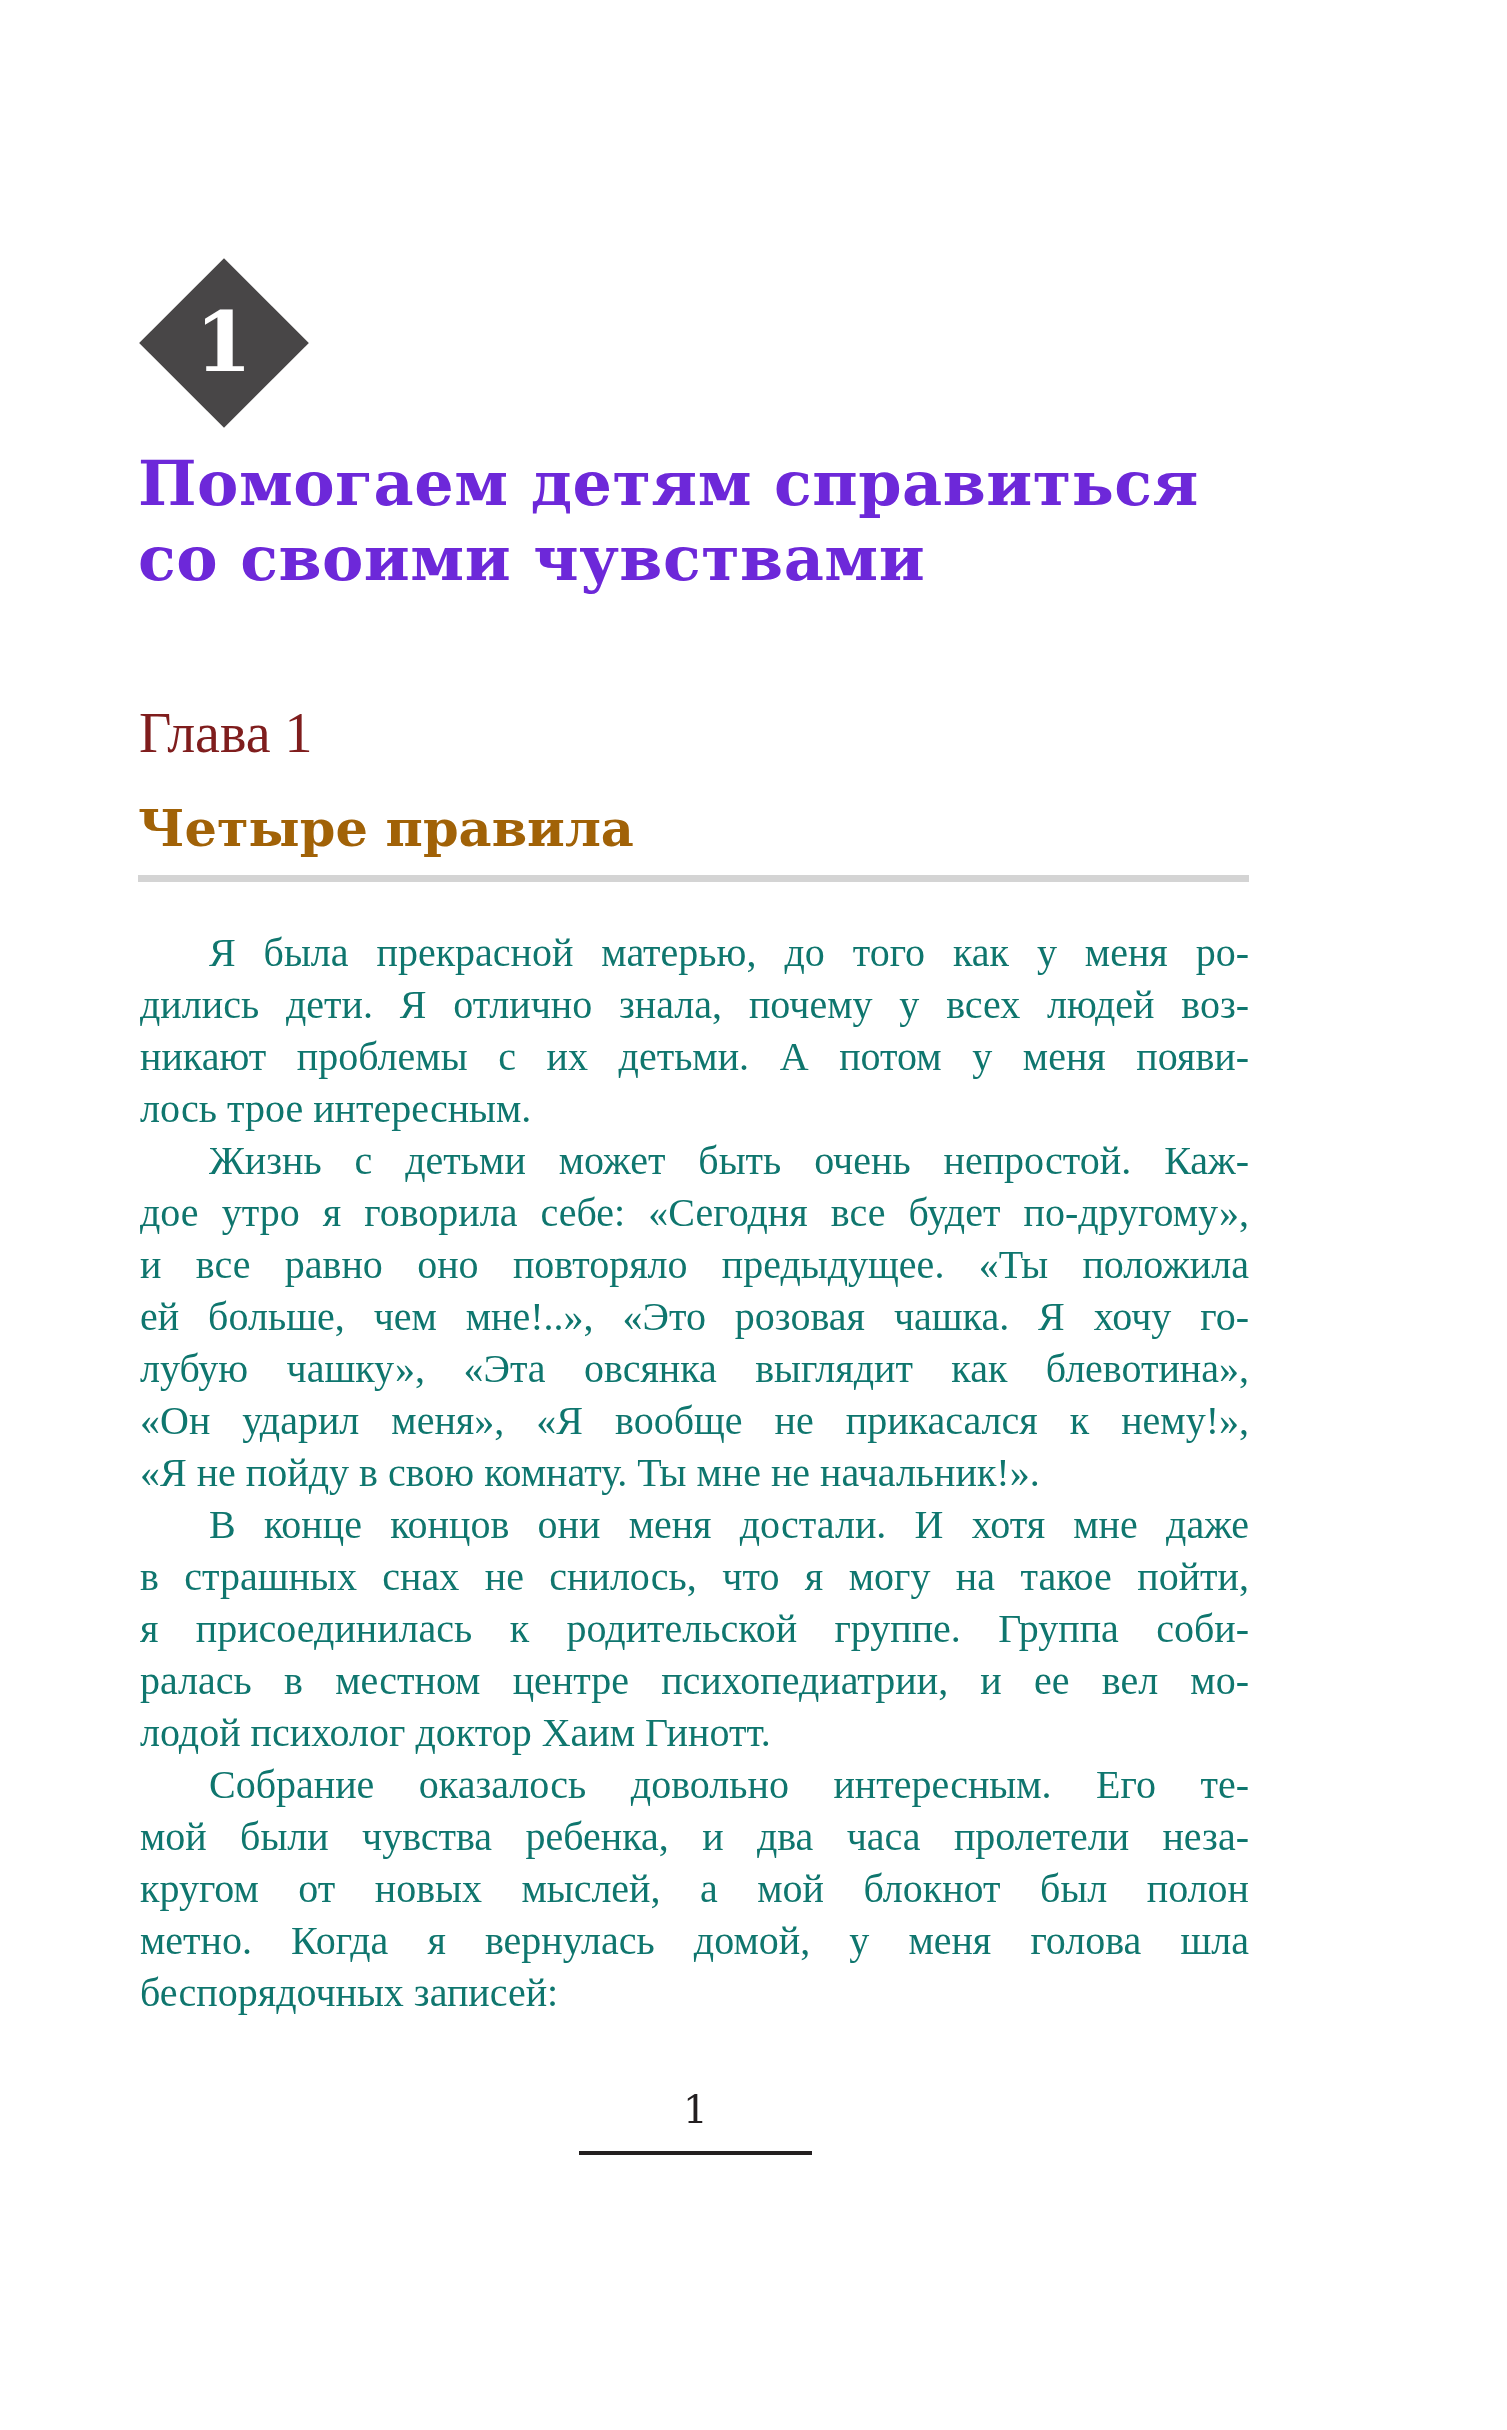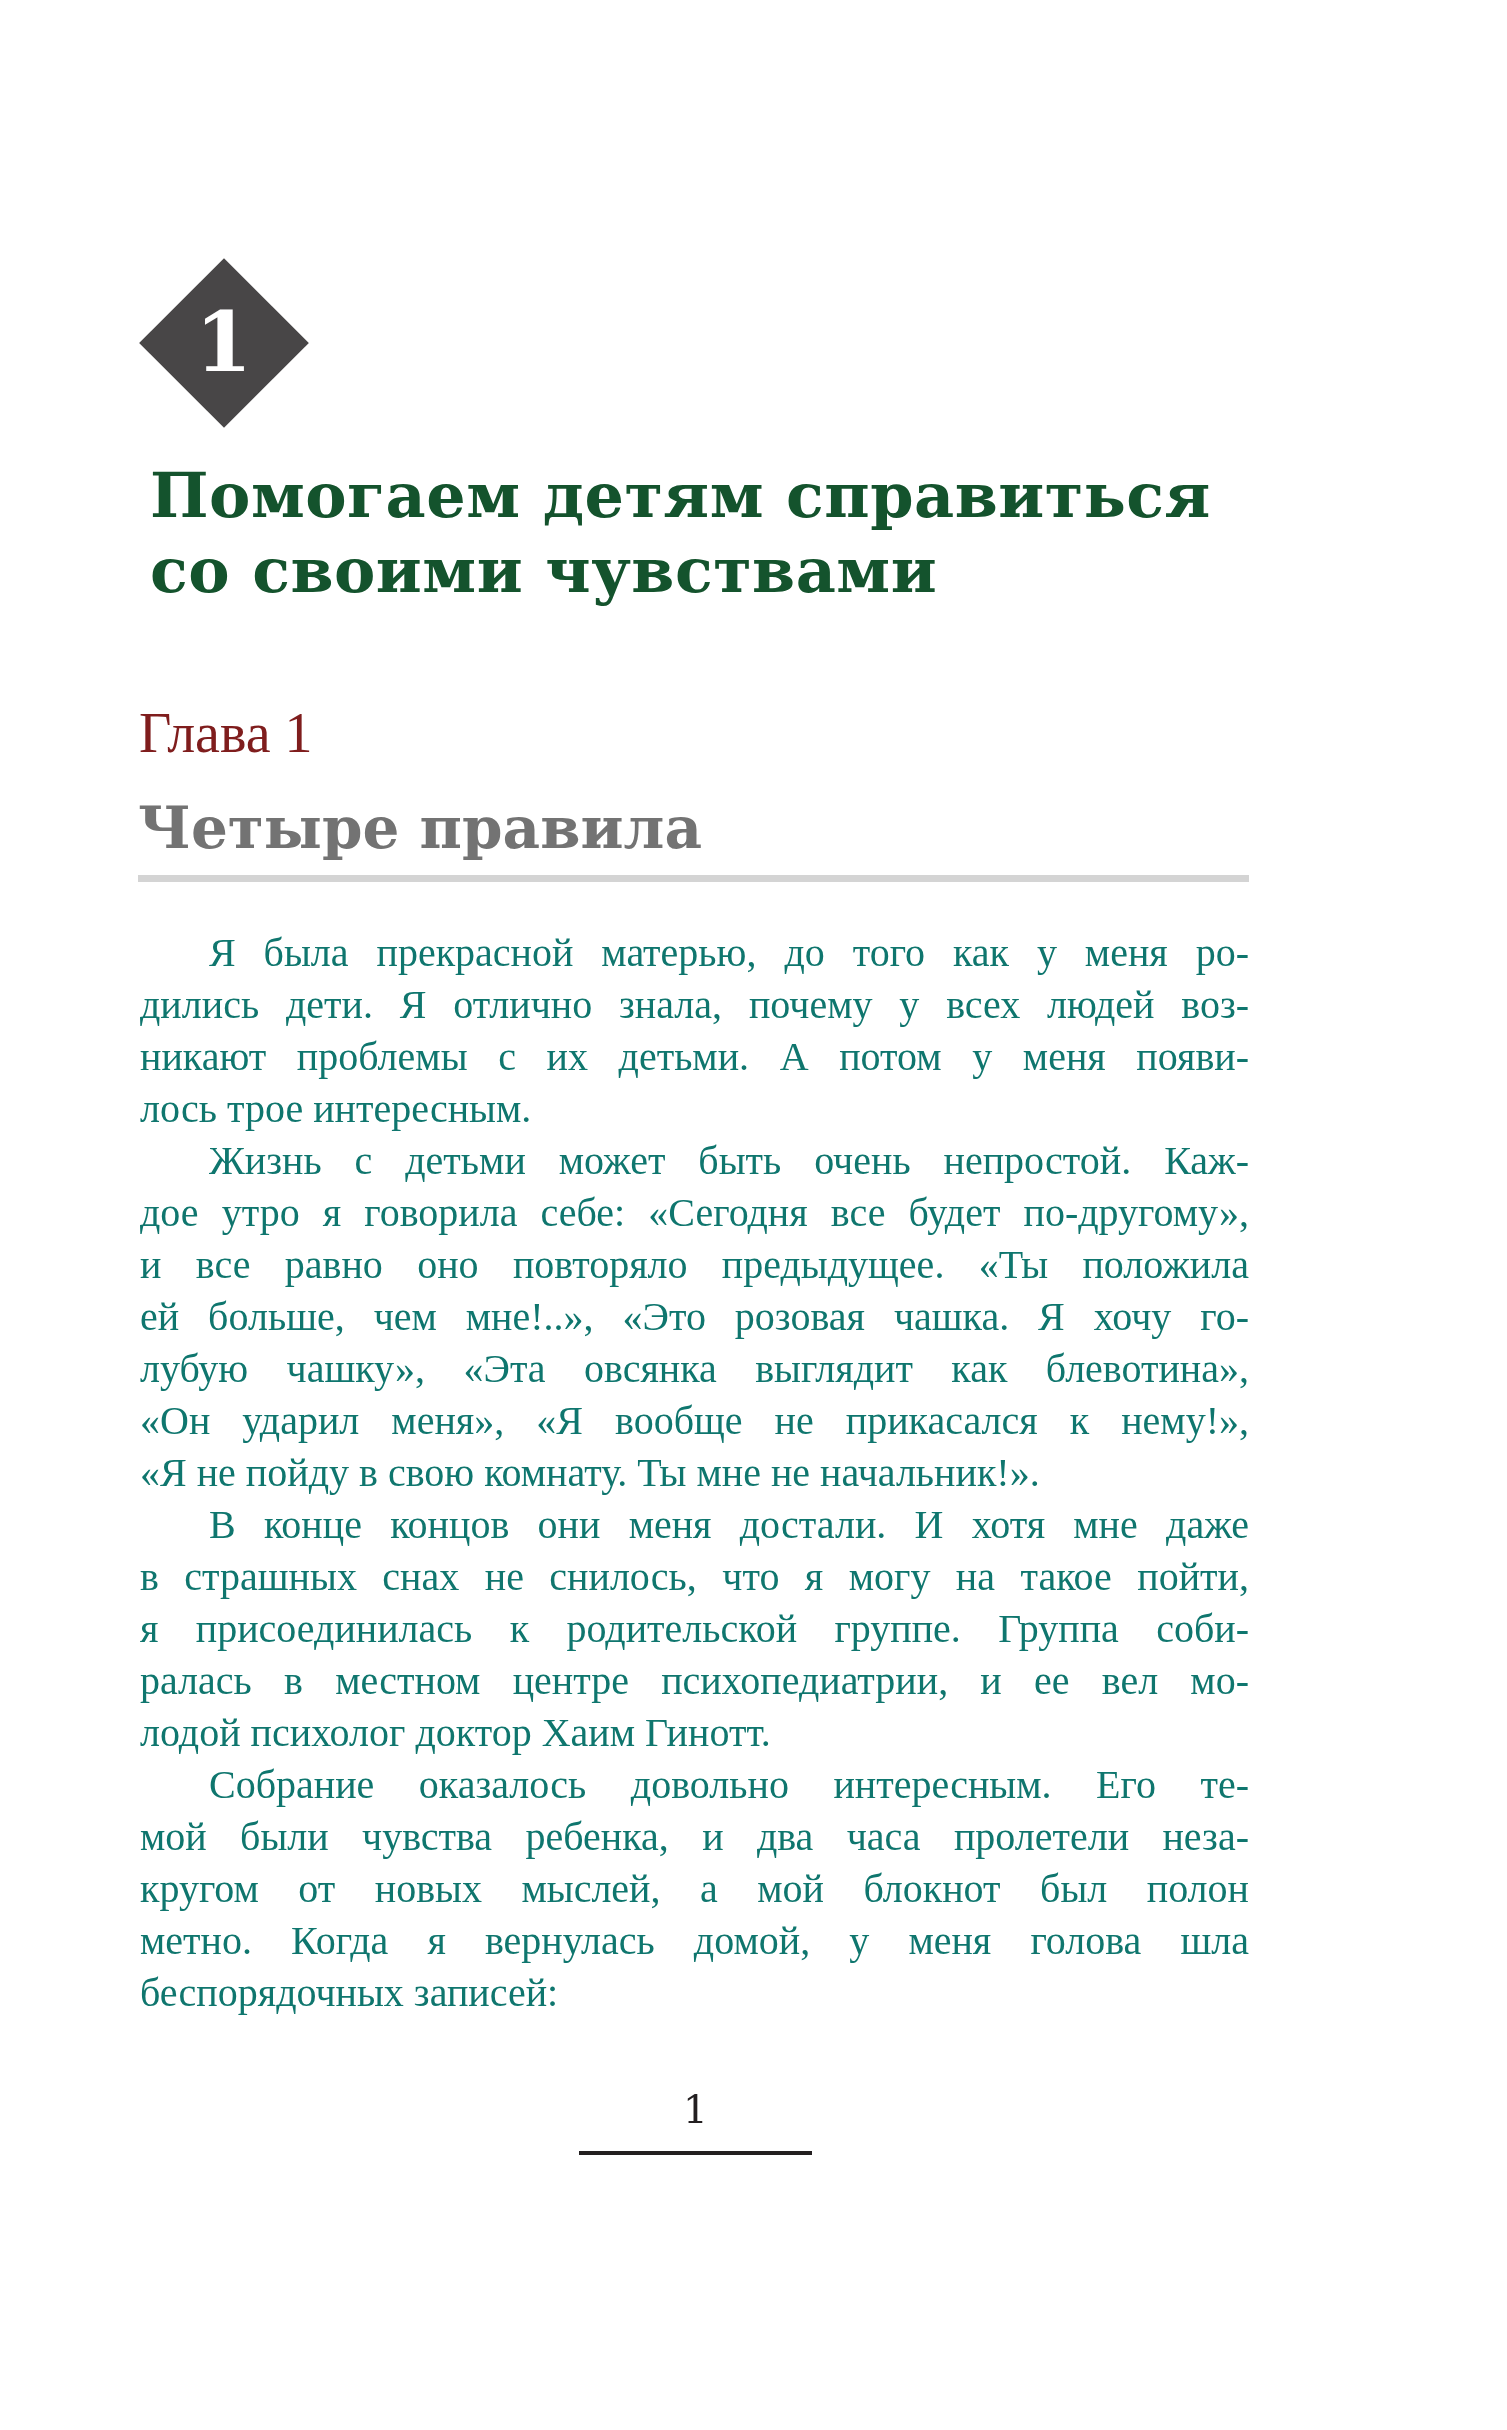--- a/index.html
+++ b/index.html
@@ -52,27 +52,27 @@
       font-weight: bold;
       font-size: 82px;
     }
 
     
     .part-title {
       position: absolute;
       left: 138px;
       top: 446px;
       width: 1176px;
-      margin: 12px;
+      margin: 0;
       font-family: "DejaVu Serif", serif;
       font-weight: bold;
       font-size: 62px;
       line-height: 75px;
       letter-spacing: 0.5px;
-      color: #14532d;
+      color: #6d28d9;
     }
     .part-title .line { display: block; white-space: nowrap; }
 
     
     .chapter-label {
       position: absolute;
       left: 139px;
       top: 702px;
       margin: 0;
       font-family: "Liberation Serif", serif;
@@ -84,23 +84,23 @@
     }
 
     
     .chapter-title {
       position: absolute;
       left: 138px;
       top: 797px;
       margin: 0;
       font-family: "DejaVu Serif", serif;
       font-weight: bold;
-      font-size: 58px;
+      font-size: 51px;
       line-height: 63px;
-      color: #737373;
+      color: #a16207;
       white-space: nowrap;
     }
 
     .chapter-rule {
       position: absolute;
       left: 138px;
       top: 875px;
       width: 1111px;
       height: 6.9px;
       background: #d4d4d4;

